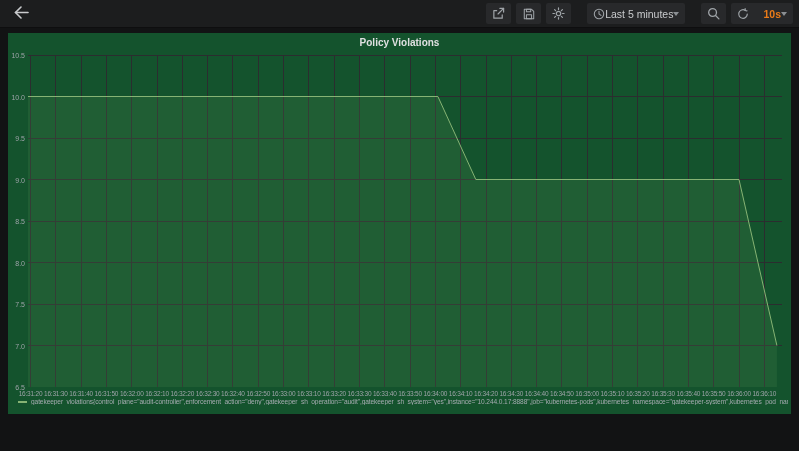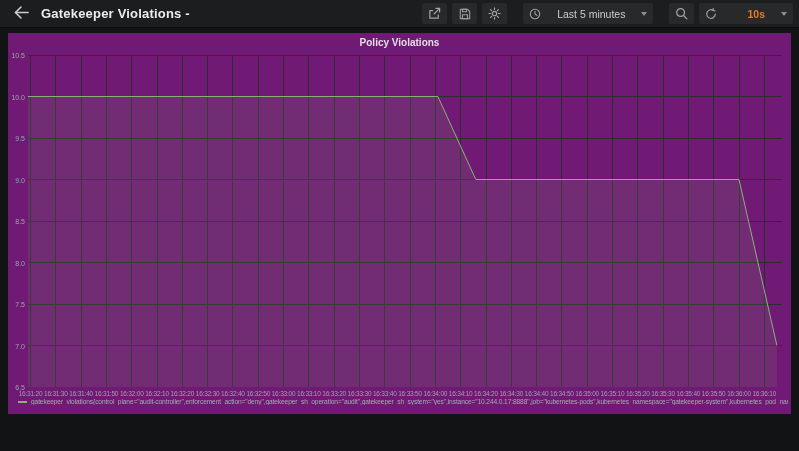--- a/index.html
+++ b/index.html
@@ -10,31 +10,31 @@
   .navbar { height:28px; background:#1c1d1e; display:flex; align-items:center;
             padding:0 6px 0 10px; border-bottom:1px solid #0e0e0f; }
   .back-btn { background:none; border:none; color:#c9cbcd; cursor:pointer;
               display:flex; align-items:center; padding:2px 4px; }
   .nav-title { color:#ececec; font-size:13px; font-weight:700; margin-left:8px;
                letter-spacing:.2px; cursor:pointer; }
   .nav-spacer { flex:1; }
   .nav-actions { display:flex; align-items:center; gap:5px; }
   .icon-btn { height:21px; min-width:25px; background:#28292b; border:none; border-radius:2px;
               color:#9fa4a8; display:flex; align-items:center; justify-content:center;
-              padding:0 6px; cursor:pointer; gap:16px; }
+              padding:0 6px; cursor:pointer; gap:0; }
   .icon-btn svg { display:block; }
   .btn-label { font-size:10.5px; color:#c9cbcd; }
   .orange { color:#eb7b18; font-weight:700;margin-left:14px; }
   .caret { width:0; height:0; border-left:3.5px solid transparent;
            border-right:3.5px solid transparent; border-top:4px solid #8b8f93; }
   .grp-gap { width:6px; }
 
   
   .dashboard { padding:5px 8px 0 8px; }
-  .panel { position:relative; width:783px; height:381px; background:#701a75; }
+  .panel { position:relative; width:783px; height:381px; background:#14532d; }
   .panel-title { position:absolute; top:4px; left:0; width:100%; text-align:center;
                  color:#dfe0e1; font-size:10px; font-weight:700; cursor:pointer; }
   .plot { position:absolute; left:20px; top:22px; width:754px; height:332px; }
   .plot svg { width:100%; height:100%; display:block; }
   .grid { stroke:#2b2d2f; stroke-width:1; shape-rendering:crispEdges; }
   .y-label { position:absolute; left:0; width:17px; text-align:right;
              transform:translateY(-50%); font-size:7px; color:#9da3a8;
              font-family:"Liberation Sans","DejaVu Sans",sans-serif; }
   .x-label { position:absolute; top:357px; transform:translateX(-50%);
              font-size:6.5px; letter-spacing:-0.2px; color:#9da3a8; white-space:nowrap; }
@@ -48,21 +48,20 @@
 
 <div class="navbar">
   <button class="back-btn">
     <span>
       <svg width="15" height="13" viewBox="0 0 15 13" fill="none" stroke="#c9cbcd" stroke-width="1.6" stroke-linecap="round" stroke-linejoin="round">
         <path d="M7 1 L1.5 6.5 L7 12"></path>
           <path d="M1.5 6.5 H14"></path>
       </svg>
     </span>
   </button>
-  <div class="nav-title">Gatekeeper Violations -</div>
   <div class="nav-spacer"></div>
 
   <div class="nav-actions">
     <button class="icon-btn">
       <span>
         <svg width="13" height="13" viewBox="0 0 14 14" fill="none" stroke="#9fa4a8" stroke-width="1.3" stroke-linecap="round" stroke-linejoin="round">
           <path d="M5 4 H2 V12 H11 V8.5"></path>
             <path d="M6.5 7.5 L12.5 1.5"></path>
             <path d="M8.5 1.5 H12.5 V5.5"></path>
         </svg>

